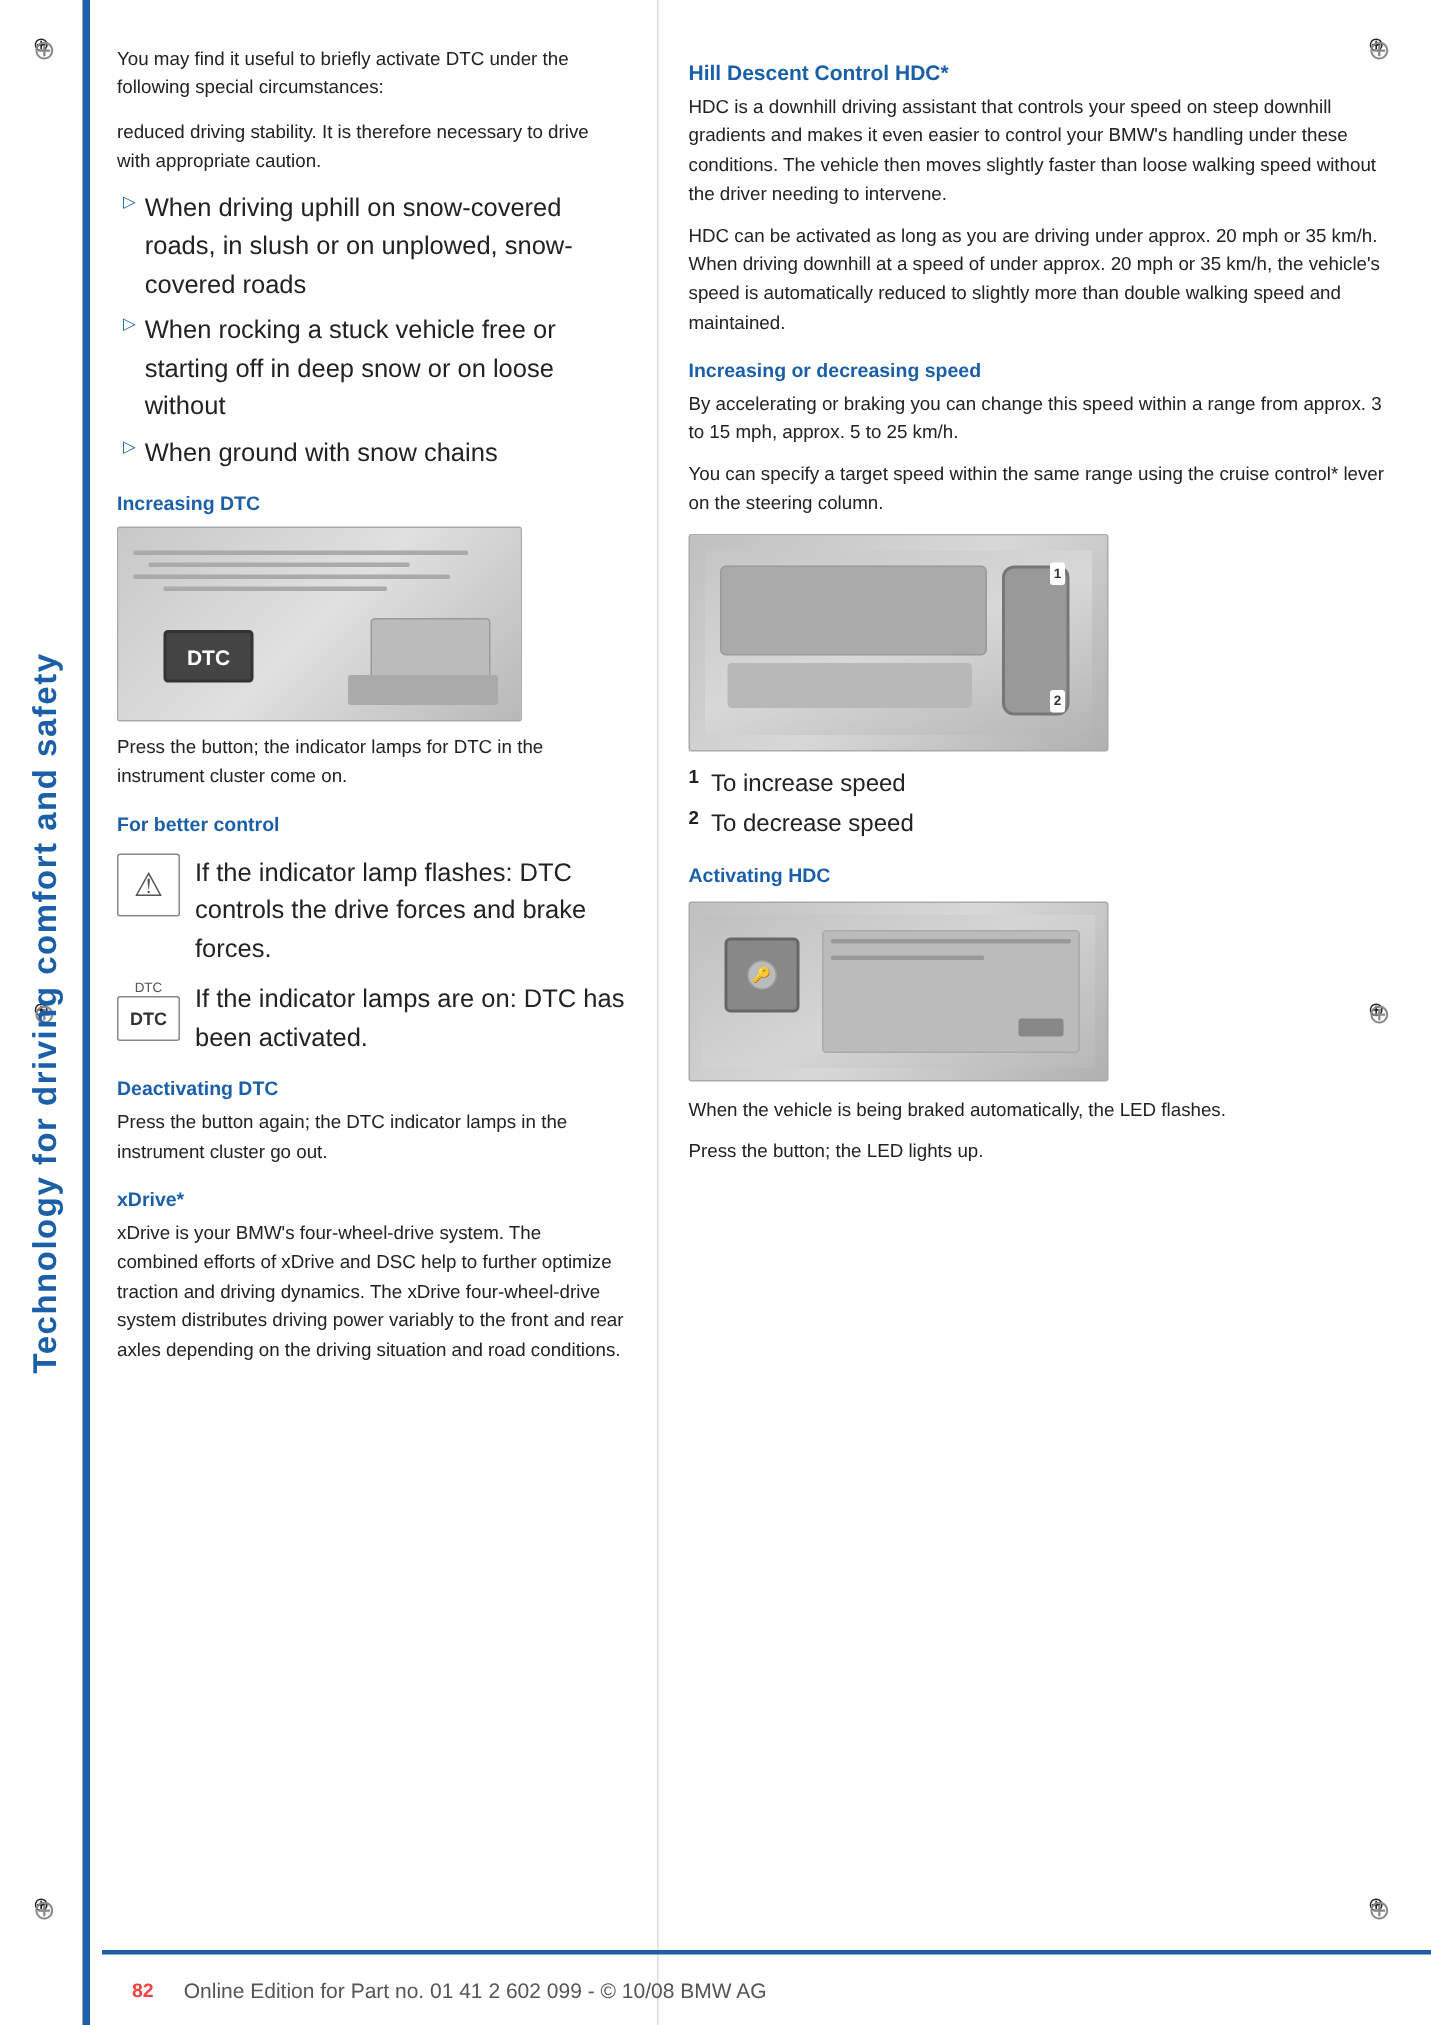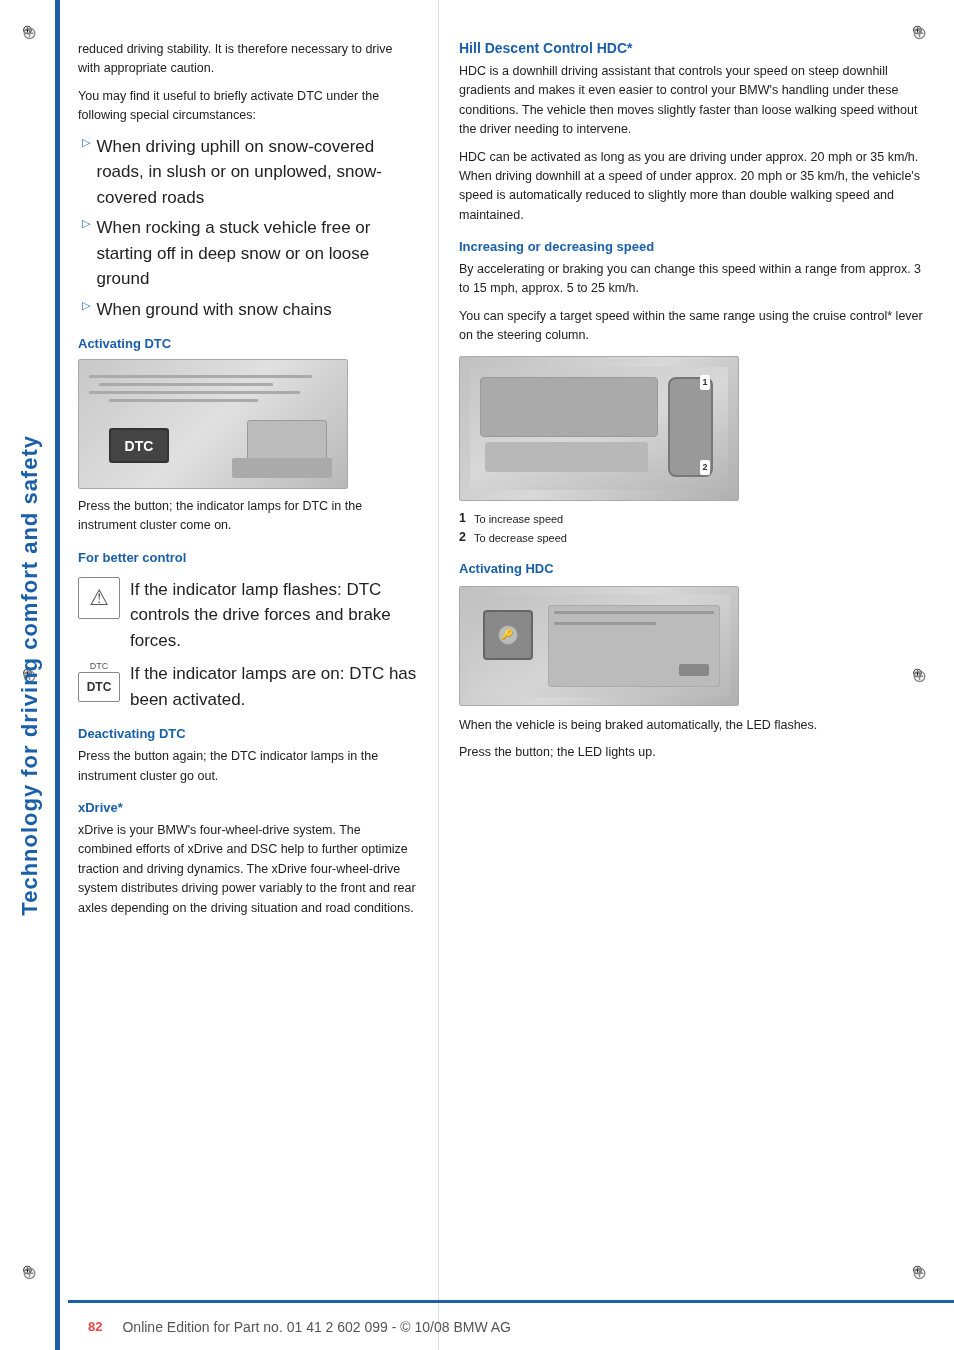--- a/index.html
+++ b/index.html
@@ -243,21 +243,21 @@
       align-items: flex-start;
       margin-bottom: 3px;
     }
     .num-label {
       font-weight: bold;
       font-size: 12.5px;
       margin-right: 8px;
       flex-shrink: 0;
     }
     .num-text {
-      font-size: 11px;
+      font-size: 16px;
       line-height: 1.5;
     }
 
     
     .footer {
       position: absolute;
       bottom: 0;
       left: 68px;
       right: 0;
       height: 50px;
@@ -304,39 +304,39 @@
   <div class="blue-bar"></div>
 
   <div class="sidebar">
     <span class="sidebar-text">Technology for driving comfort and safety</span>
   </div>
 
   <div class="content">
 
     <div class="left-column">
 
+      <p class="body-text">You may find it useful to briefly activate DTC under the following special circumstances:</p>
       <p class="body-text top-section-text">reduced driving stability. It is therefore necessary to drive with appropriate caution.</p>
-      <p class="body-text">You may find it useful to briefly activate DTC under the following special circumstances:</p>
 
       <div>
         <div class="bullet-item">
           <span class="bullet-arrow">▷</span>
           <span class="bullet-text">When driving uphill on snow-covered roads, in slush or on unplowed, snow-covered roads</span>
         </div>
         <div class="bullet-item">
           <span class="bullet-arrow">▷</span>
-          <span class="bullet-text">When rocking a stuck vehicle free or starting off in deep snow or on loose ground</span>
+          <span class="bullet-text">When rocking a stuck vehicle free or starting off in deep snow or on loose without</span>
         </div>
         <div class="bullet-item">
           <span class="bullet-arrow">▷</span>
           <span class="bullet-text">When ground with snow chains</span>
         </div>
       </div>
 
-      <div class="section-heading">Activating DTC</div>
+      <div class="section-heading">Increasing DTC</div>
 
       <div class="dtc-image">
         <div class="dtc-panel-lines">
           <div class="dtc-panel-line" style="width:90%;"></div>
           <div class="dtc-panel-line" style="width:70%; margin-left:10px;"></div>
           <div class="dtc-panel-line" style="width:85%;"></div>
           <div class="dtc-panel-line" style="width:60%; margin-left:20px;"></div>
         </div>
         <div class="dtc-button-box">DTC</div>
 

